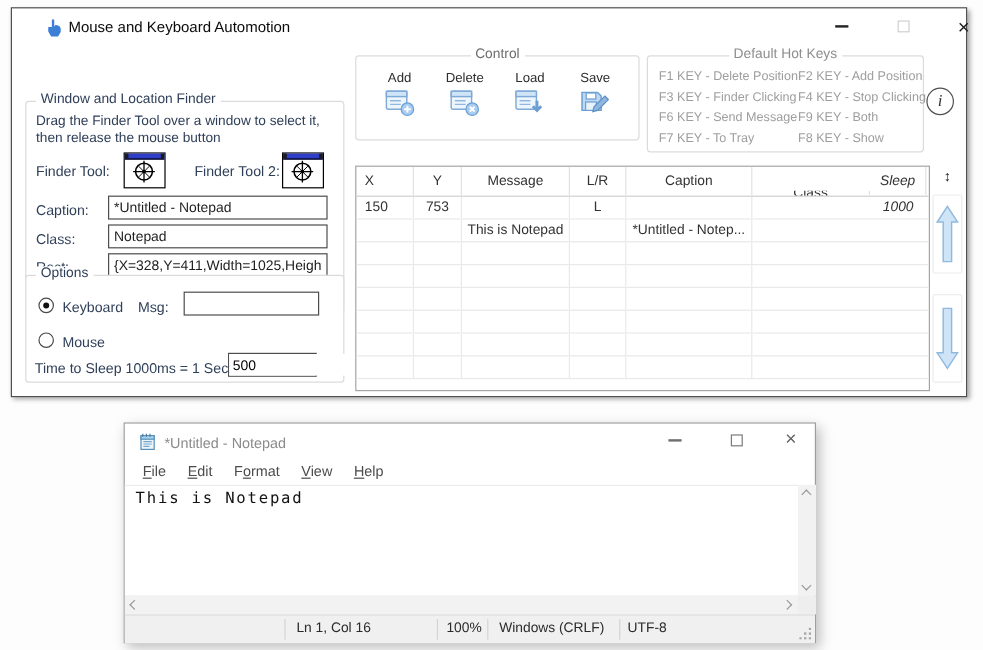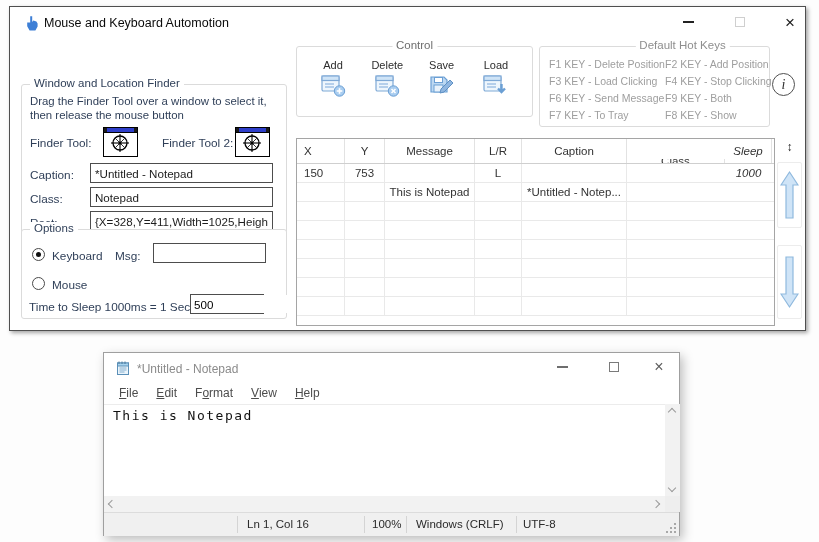--- a/index.html
+++ b/index.html
@@ -3,34 +3,34 @@
 <meta charset="utf-8">
 <style>
   * { margin:0; padding:0; box-sizing:border-box; cursor:default; }
   html,body { width:819px; height:542px; background:#fdfdfd; overflow:hidden;
               font-family:"Liberation Sans", sans-serif; }
   .win { position:absolute; background:#fff; }
 
   
   #main-window { left:9px; top:6px; width:797px; height:325px;
                  border:1px solid #4f4f4f; box-shadow:2px 2px 4px rgba(0,0,0,.35); }
-  #main-titlebar { position:absolute; left:0; top:0; width:100%; height:33px;text-align:center; }
+  #main-titlebar { position:absolute; left:13px; top:0; width:100%; height:33px;text-align:center; }
   #main-title { position:absolute; left:34px; top:9px; font-size:12.5px; color:#0a0a0a; }
   .hand-icon { position:absolute; left:14px; top:8px; }
   .winctl { position:absolute; top:0; width:40px; height:30px; display:flex; align-items:center; justify-content:center; }
   #mw-min { left:658px; } #mw-max { left:710px; } #mw-close { left:760px; }
   .minbar { width:11px; height:2px; background:#222; }
   .maxbox { width:10px; height:10px; border:1.5px solid #cfcfcf; }
   .closex { font-size:17px; color:#1a1a1a; line-height:1; font-weight:400; }
 
   .gbox { position:absolute; border:1px solid #dbdbdb; border-radius:3px; background:#fff; }
   .glabel { position:absolute; top:-8px; left:8px; background:#fff; padding:0 4px;
             font-size:11.5px; color:#2f3f58; white-space:nowrap; }
   .glabel.center { left:50%; transform:translateX(-50%); }
-  .gray-label { color:#8e8e8e;margin-left:28px; }
+  .gray-label { color:#8e8e8e; }
 
   
   #finder-group { left:11px; top:41px; width:266px; height:178px;margin-top:36px; }
   .instr { position:absolute; left:8px; font-size:11.4px; color:#2f3f58; white-space:nowrap; }
   .flabel { position:absolute; font-size:11.8px; color:#2f3f58; white-space:nowrap; }
   .finder-box { position:absolute; width:35px; height:30px; border:1.5px solid #000; background:#fff; }
   .finder-strip { position:absolute; left:0; top:0; width:100%; height:5px; background:#2e3ec9; border-bottom:1px solid #000; }
   .finder-strip:before, .finder-strip:after { content:""; position:absolute; top:0; width:3px; height:4px; background:#1a1a1a; }
   .finder-strip:before { left:0; } .finder-strip:after { right:0; }
   .tb { position:absolute; border:1px solid #4d4d4d; background:#fff; font-size:11.6px;
@@ -232,49 +232,49 @@
           <rect x="2" y="3" width="17" height="4.5" fill="#cfe4f7" stroke="#7fa9d6" stroke-width="1.2"></rect>
           <line x1="5" y1="11" x2="14" y2="11" stroke="#8fb6e0" stroke-width="1.2"></line>
           <line x1="5" y1="14" x2="14" y2="14" stroke="#8fb6e0" stroke-width="1.2"></line>
           <circle cx="19.5" cy="18" r="5.2" fill="#a9cdf0" stroke="#6b9fd4"></circle>
           <line x1="17.5" y1="16" x2="21.5" y2="20" stroke="#fff" stroke-width="1.6"></line>
           <line x1="21.5" y1="16" x2="17.5" y2="20" stroke="#fff" stroke-width="1.6"></line>
         </svg>
       </div>
 
       <div class="ctl-btn">
-        <span class="lbl">Save</span>
-        <svg width="27" height="25" viewBox="0 0 27 25">
-          <path d="M3 4 h13 l3 3 v12 h-16 z" fill="#bcd8f2" stroke="#6b9fd4" stroke-width="1.2"></path>
-          <rect x="6.5" y="4.5" width="8" height="5" fill="#fff" stroke="#6b9fd4" stroke-width="1"></rect>
-          <rect x="6" y="12" width="9" height="7" fill="#e8f2fb" stroke="#6b9fd4" stroke-width="1"></rect>
-          <path d="M22 7 l3 3 -9 9 -4 1 1 -4 z" fill="#8fb6e0" stroke="#5e90c4" stroke-width="1"></path>
-        </svg>
-      </div>
-
-      <div class="ctl-btn">
         <span class="lbl">Load</span>
         <svg width="27" height="25" viewBox="0 0 27 25">
           <rect x="2" y="3" width="17" height="15" rx="1.5" fill="#eef6fd" stroke="#7fa9d6" stroke-width="1.2"></rect>
           <rect x="2" y="3" width="17" height="4.5" fill="#cfe4f7" stroke="#7fa9d6" stroke-width="1.2"></rect>
           <line x1="5" y1="11" x2="14" y2="11" stroke="#8fb6e0" stroke-width="1.2"></line>
           <line x1="5" y1="14" x2="14" y2="14" stroke="#8fb6e0" stroke-width="1.2"></line>
           <path d="M19.5 11 v8 m-3.5 -3.5 l3.5 3.5 l3.5 -3.5" fill="none" stroke="#6b9fd4" stroke-width="2.4"></path>
         </svg>
       </div>
 
+      <div class="ctl-btn">
+        <span class="lbl">Save</span>
+        <svg width="27" height="25" viewBox="0 0 27 25">
+          <path d="M3 4 h13 l3 3 v12 h-16 z" fill="#bcd8f2" stroke="#6b9fd4" stroke-width="1.2"></path>
+          <rect x="6.5" y="4.5" width="8" height="5" fill="#fff" stroke="#6b9fd4" stroke-width="1"></rect>
+          <rect x="6" y="12" width="9" height="7" fill="#e8f2fb" stroke="#6b9fd4" stroke-width="1"></rect>
+          <path d="M22 7 l3 3 -9 9 -4 1 1 -4 z" fill="#8fb6e0" stroke="#5e90c4" stroke-width="1"></path>
+        </svg>
+      </div>
+
     </div>
   </div>
 
   <div class="gbox" id="hotkeys-group">
     <span class="glabel center gray-label">Default Hot Keys</span>
     <div id="hotkeys-grid">
       <span>F1 KEY - Delete Position.</span>
       <span>F2 KEY - Add Position</span>
-      <span>F3 KEY - Load Clicking</span>
+      <span>F3 KEY - Finder Clicking</span>
       <span>F4 KEY - Stop Clicking</span>
       <span>F6 KEY - Send Message</span>
       <span>F9 KEY - Both</span>
       <span>F7 KEY - To Tray</span>
       <span>F8 KEY - Show</span>
     </div>
   </div>
 
   <div id="info-btn">
       <span>i</span>

